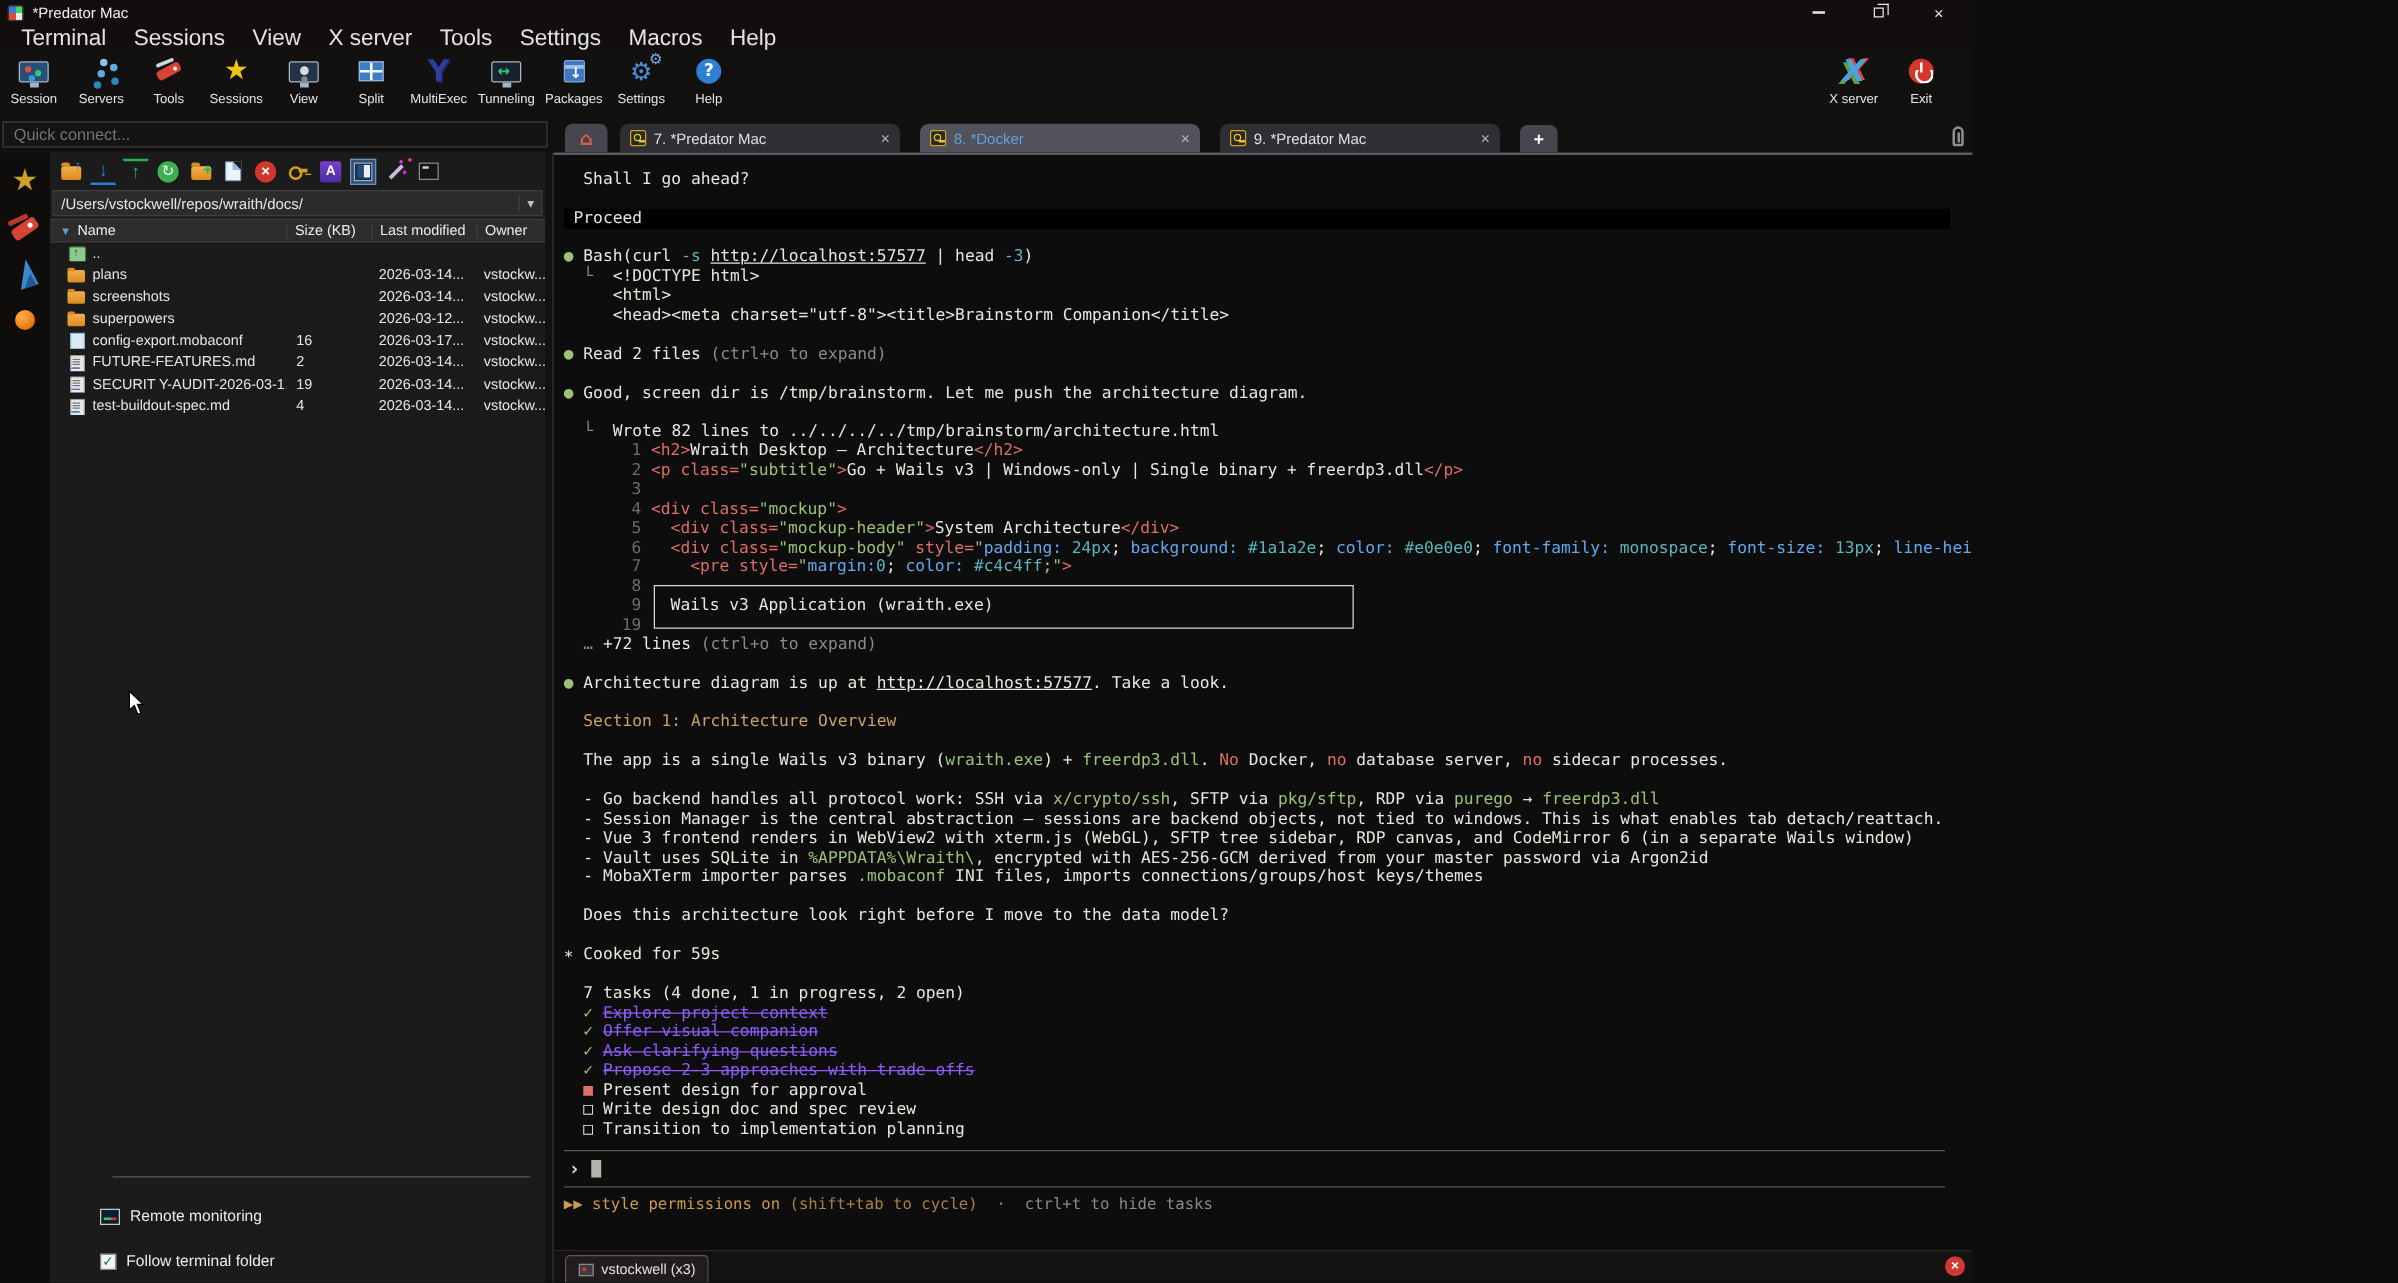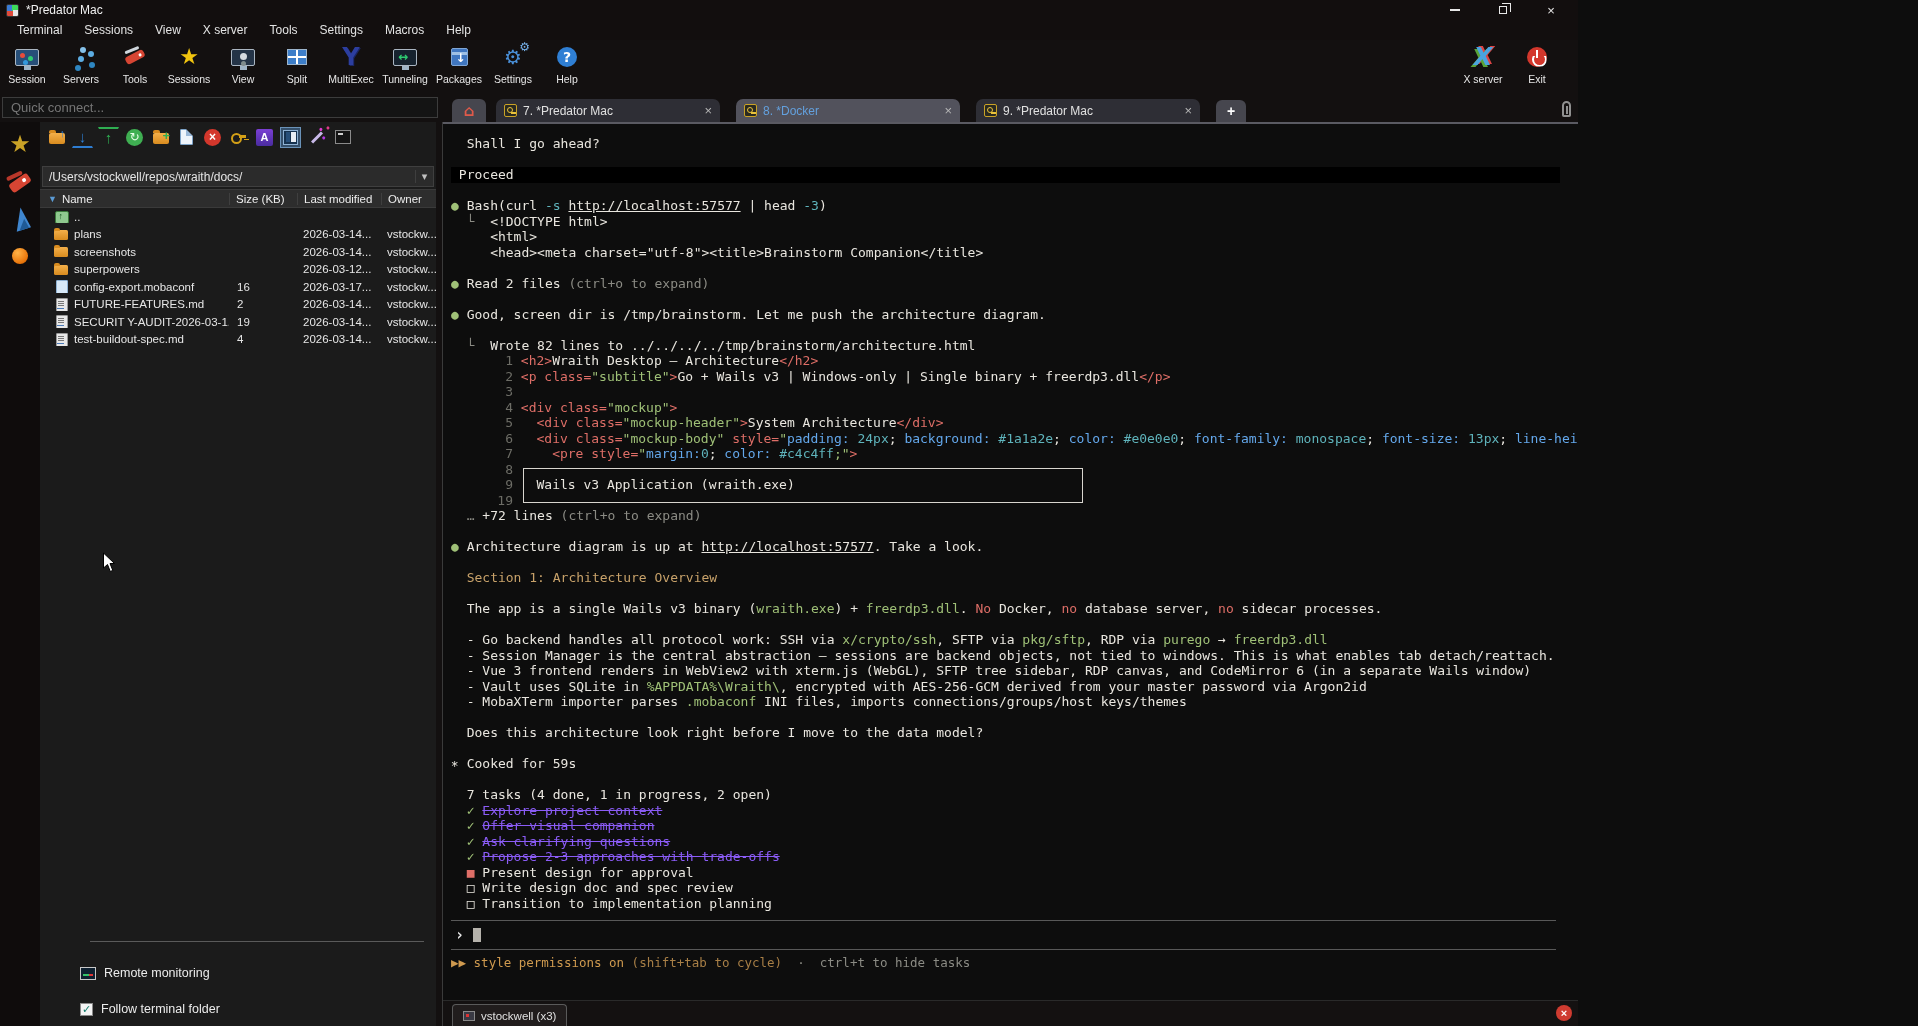--- a/index.html
+++ b/index.html
@@ -12,21 +12,21 @@
     background:conic-gradient(#3ddc5a 0 25%, #e8e8e8 0 50%, #e04a3a 0 75%, #3a7bd5 0 100%);border:1px solid #333}
   .wtitle{font-size:12px;color:#f0f0f0}
   .wcontrols{margin-left:auto;display:flex;gap:26px;align-items:center;padding-right:10px}
   .wc{width:22px;height:14px;display:flex;align-items:center;justify-content:center;color:#e8e8e8;font-size:13px}
   .wc-min i{display:block;width:10px;height:1.5px;background:#e8e8e8}
   .wc-restore i{display:block;width:8px;height:8px;border:1.3px solid #e8e8e8;position:relative}
   .wc-restore i::before{content:"";position:absolute;left:2px;top:-4px;width:8px;height:8px;border:1.3px solid #e8e8e8;border-bottom:none;border-left:none}
 
   
   .menubar{position:absolute;left:0;top:20px;right:0;height:20px;background:#120e0e;display:flex;align-items:center;padding-left:8px;gap:4px}
-  .menu-item{font-size:12px;color:#e3e3e3;padding:2px 9px;cursor:default}
+  .menu-item{font-size:18px;color:#e3e3e3;padding:2px 9px;cursor:default}
 
   
   .toolbar{position:absolute;left:0;top:40px;right:0;height:56px;background:#131010;display:flex;align-items:flex-start}
   .tb-group{display:flex}
   .tb-right{margin-left:auto;display:flex;padding-right:14px}
   .tb-btn{width:54px;height:54px;display:flex;flex-direction:column;align-items:center;justify-content:flex-start;padding-top:4px;gap:3px}
   .tb-label{font-size:10.5px;color:#e6e6e6;white-space:nowrap}
   .tbico{height:26px;display:flex;align-items:center;justify-content:center;font-family:"DejaVu Sans",sans-serif}
   
   .mon{width:24px;height:17px;border:1px solid #aab6c2;background:#274f79;border-radius:2px;position:relative}
@@ -99,21 +99,21 @@
   .fi-key .kb::after{content:"";position:absolute;left:8px;top:1px;width:7px;height:3px;background:#d4a017;box-shadow:4px 3px 0 -1px #d4a017}
   .fi-text-tool .ab{width:17px;height:17px;background:linear-gradient(#7b3fd4,#4a2ca0);color:#fff;font-size:11px;font-weight:bold;display:flex;align-items:center;justify-content:center;border-radius:2px}
   .fi-panel-toggle .pt{width:15px;height:15px;background:#16324f;display:flex;gap:1.5px;padding:1.5px;border:1px solid #8fb2d4}
   .fi-panel-toggle .pt i{flex:1;background:#274f79}
   .fi-panel-toggle .pt i:last-child{background:#e8eef4}
   .fi-wand .wd{width:14px;height:3px;background:#c8b9e8;transform:rotate(-45deg);position:relative}
   .fi-wand .wd::after{content:"";position:absolute;right:-3px;top:-3px;width:3px;height:3px;border-radius:50%;background:#e03ad0;box-shadow:-4px 8px 0 #b03ae0,6px 4px 0 #e03a8a}
   .fi-screen .sc{width:16px;height:14px;background:#141414;border:1.5px solid #8a8a8a;position:relative}
   .fi-screen .sc::after{content:"";position:absolute;left:2px;top:2px;width:5px;height:1.5px;background:#cfcfcf}
 
-  .fp-path{height:21px;margin:14px 2px 0 2px;background:#2b2b2b;border:1px solid #3f3f3f;display:flex;align-items:center}
+  .fp-path{height:21px;margin:0 2px 0 2px;background:#2b2b2b;border:1px solid #3f3f3f;display:flex;align-items:center}
   .fp-path .ptext{flex:1;font-size:12px;color:#e5e5e5;padding-left:6px;white-space:nowrap;overflow:hidden}
   .fp-path .pdrop{width:18px;text-align:center;color:#c0c0c0;font-size:11px;border-left:1px solid #3f3f3f}
 
   .fp-header{height:19px;margin-top:2px;background:#2d2d2d;border-top:1px solid #3a3a3a;border-bottom:1px solid #3a3a3a;display:flex;align-items:center;font-size:11.5px;color:#ececec}
   .hname{flex:0 0 189px;display:flex;align-items:center;gap:5px;padding-left:8px}
   .sortarr{color:#5b9bd5;font-size:9px}
   .hsize{flex:0 0 68px;border-left:1px solid #3f3f3f;padding-left:6px}
   .hmod{flex:0 0 84px;border-left:1px solid #3f3f3f;padding-left:6px}
   .hown{flex:1;border-left:1px solid #3f3f3f;padding-left:6px}
 

